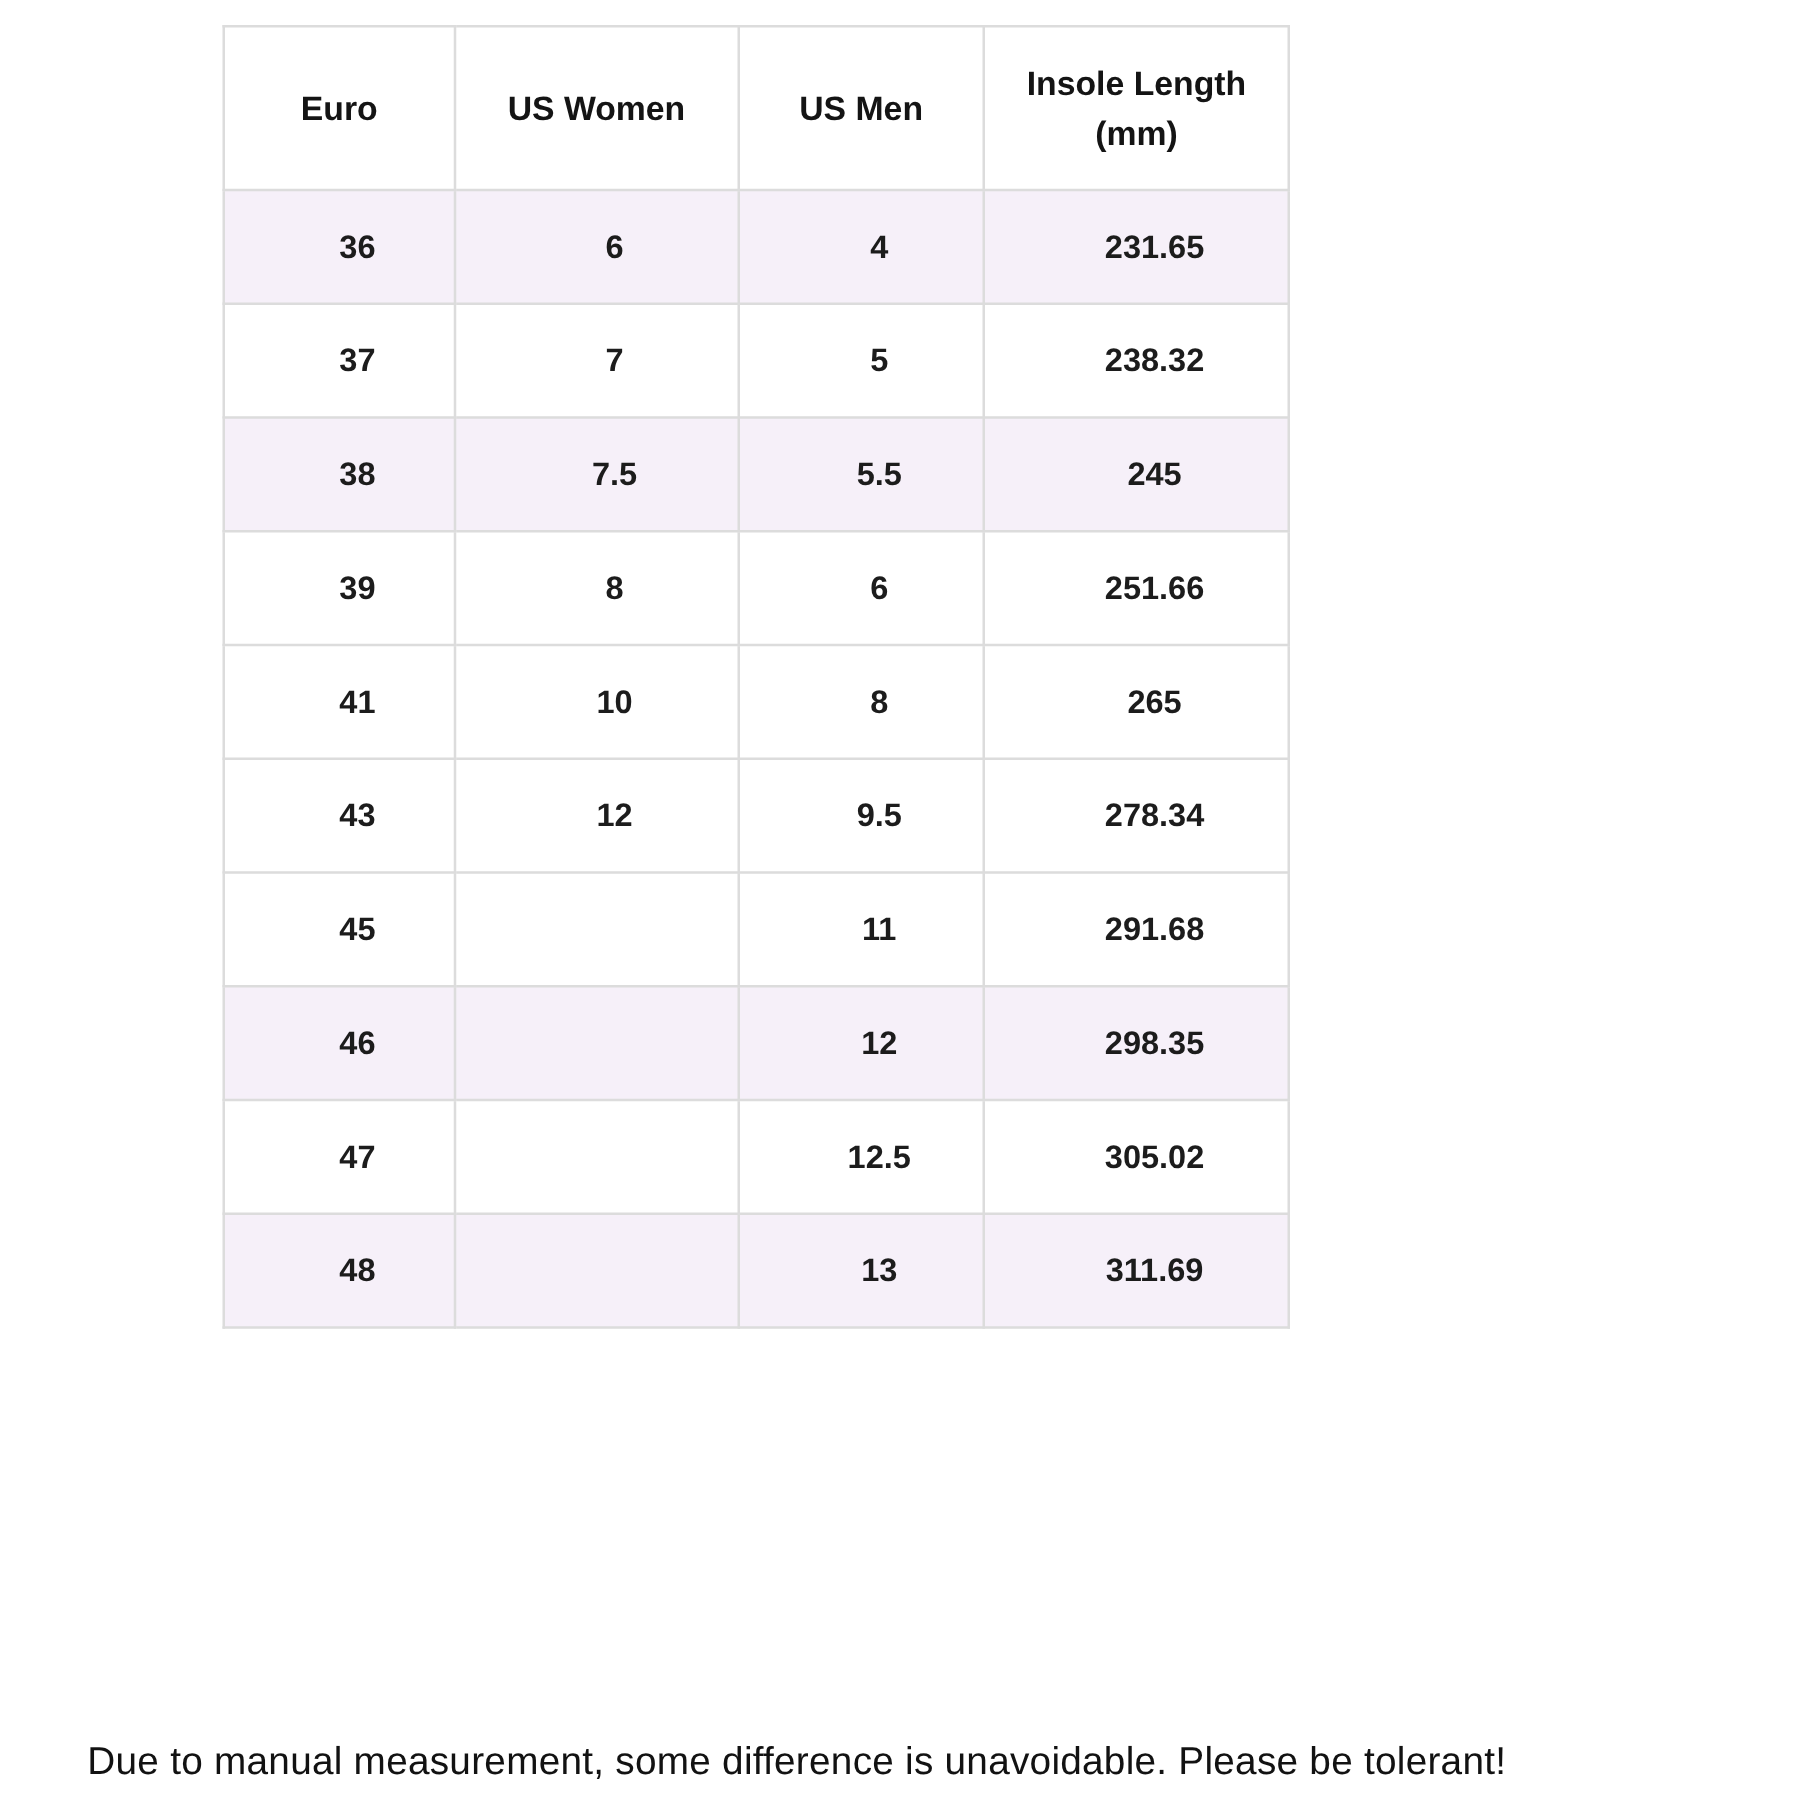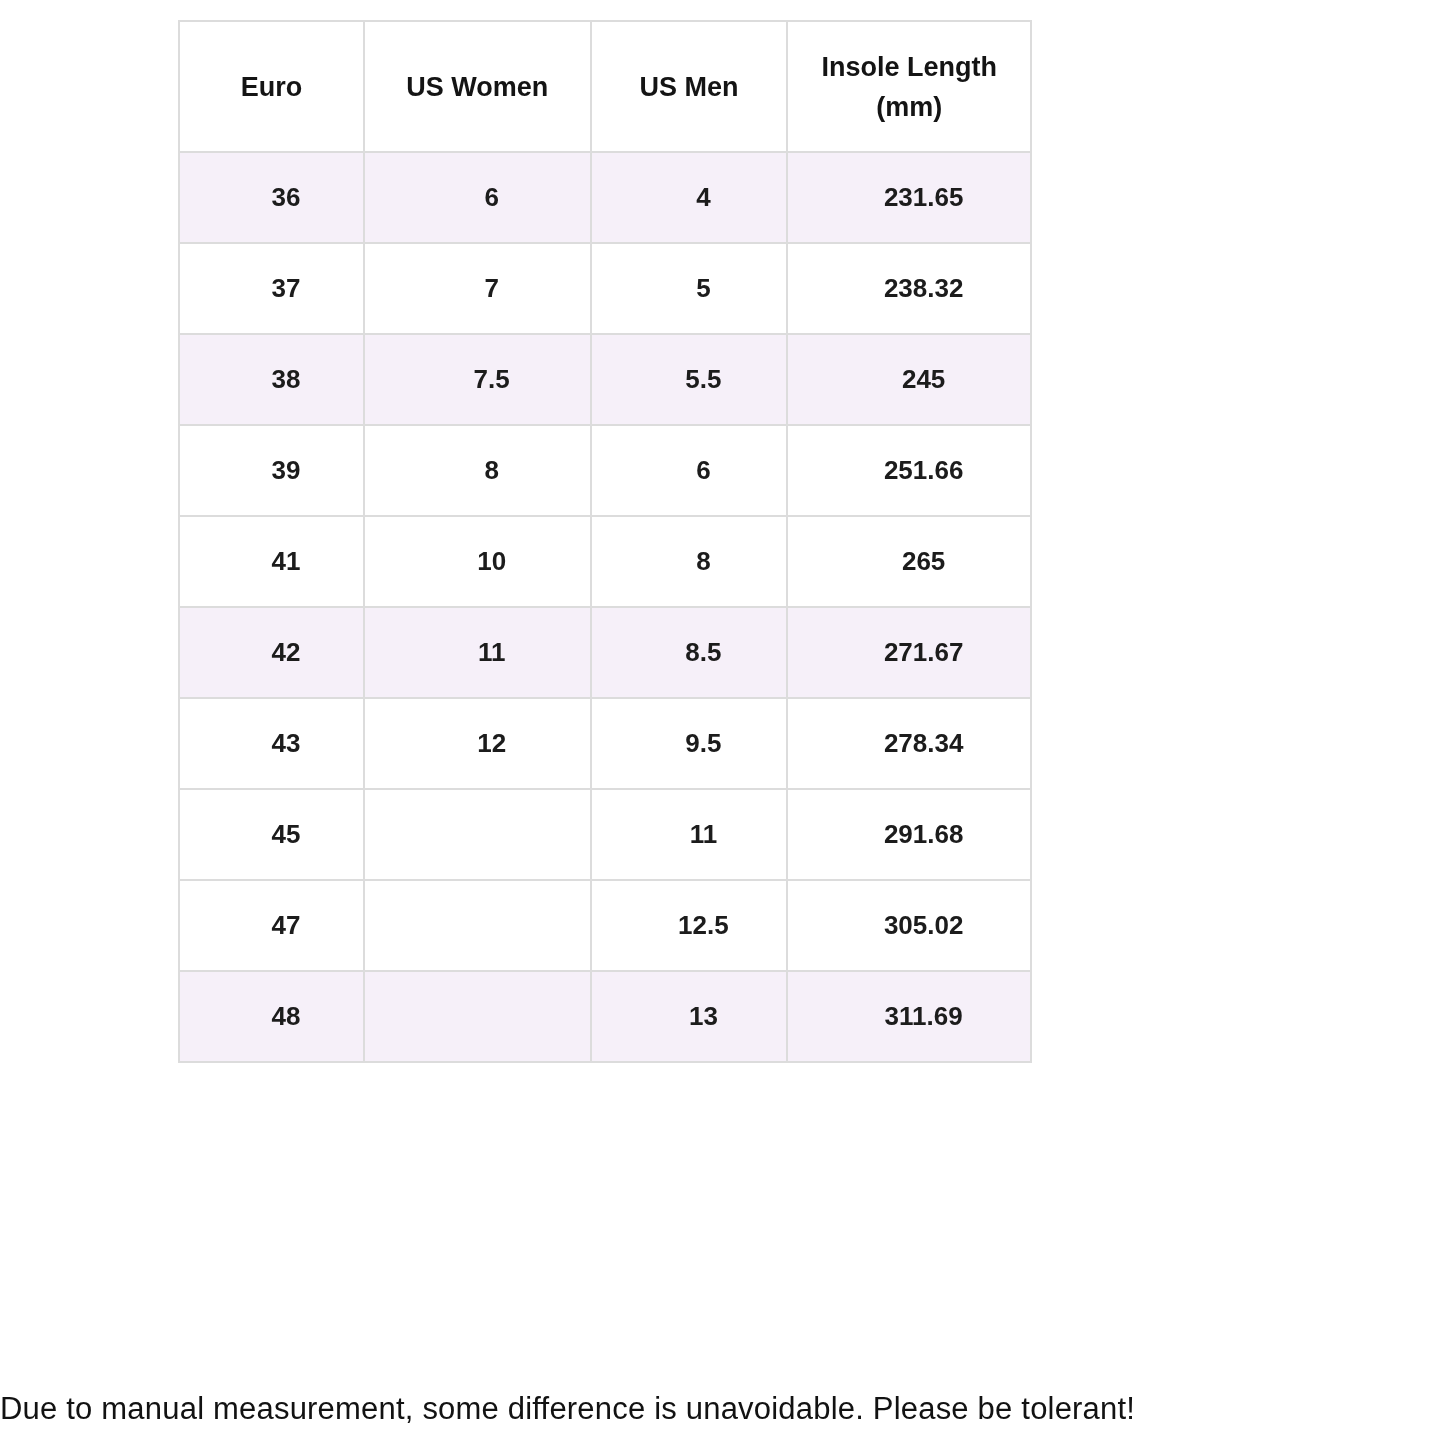--- a/index.html
+++ b/index.html
@@ -58,21 +58,21 @@
     display: block;
   }
   .header-sub:empty {
     display: none;
   }
   .caption {
     position: absolute;
     top: 1386px;
     left: 0;
     width: 1205px;
-    text-align: left;
+    text-align: right;
     font-size: 31px;
     font-weight: 500;
     line-height: 46px;
     color: #121212;
     letter-spacing: 0.2px;
   }
 </style>
 </head>
 <body>
 
@@ -128,37 +128,37 @@
           <td>8</td>
           <td>6</td>
           <td>251.66</td>
         </tr>
         <tr>
           <td>41</td>
           <td>10</td>
           <td>8</td>
           <td>265</td>
         </tr>
-        <tr class="stripe">
-          <td>42</td>
-          <td>11</td>
-          <td>8.5</td>
-          <td>271.67</td>
-        </tr>
         <tr>
           <td>43</td>
           <td>12</td>
           <td>9.5</td>
           <td>278.34</td>
         </tr>
         <tr>
           <td>45</td>
           <td></td>
           <td>11</td>
           <td>291.68</td>
+        </tr>
+        <tr class="stripe">
+          <td>46</td>
+          <td></td>
+          <td>12</td>
+          <td>298.35</td>
         </tr>
         <tr>
           <td>47</td>
           <td></td>
           <td>12.5</td>
           <td>305.02</td>
         </tr>
         <tr class="stripe">
           <td>48</td>
           <td></td>

